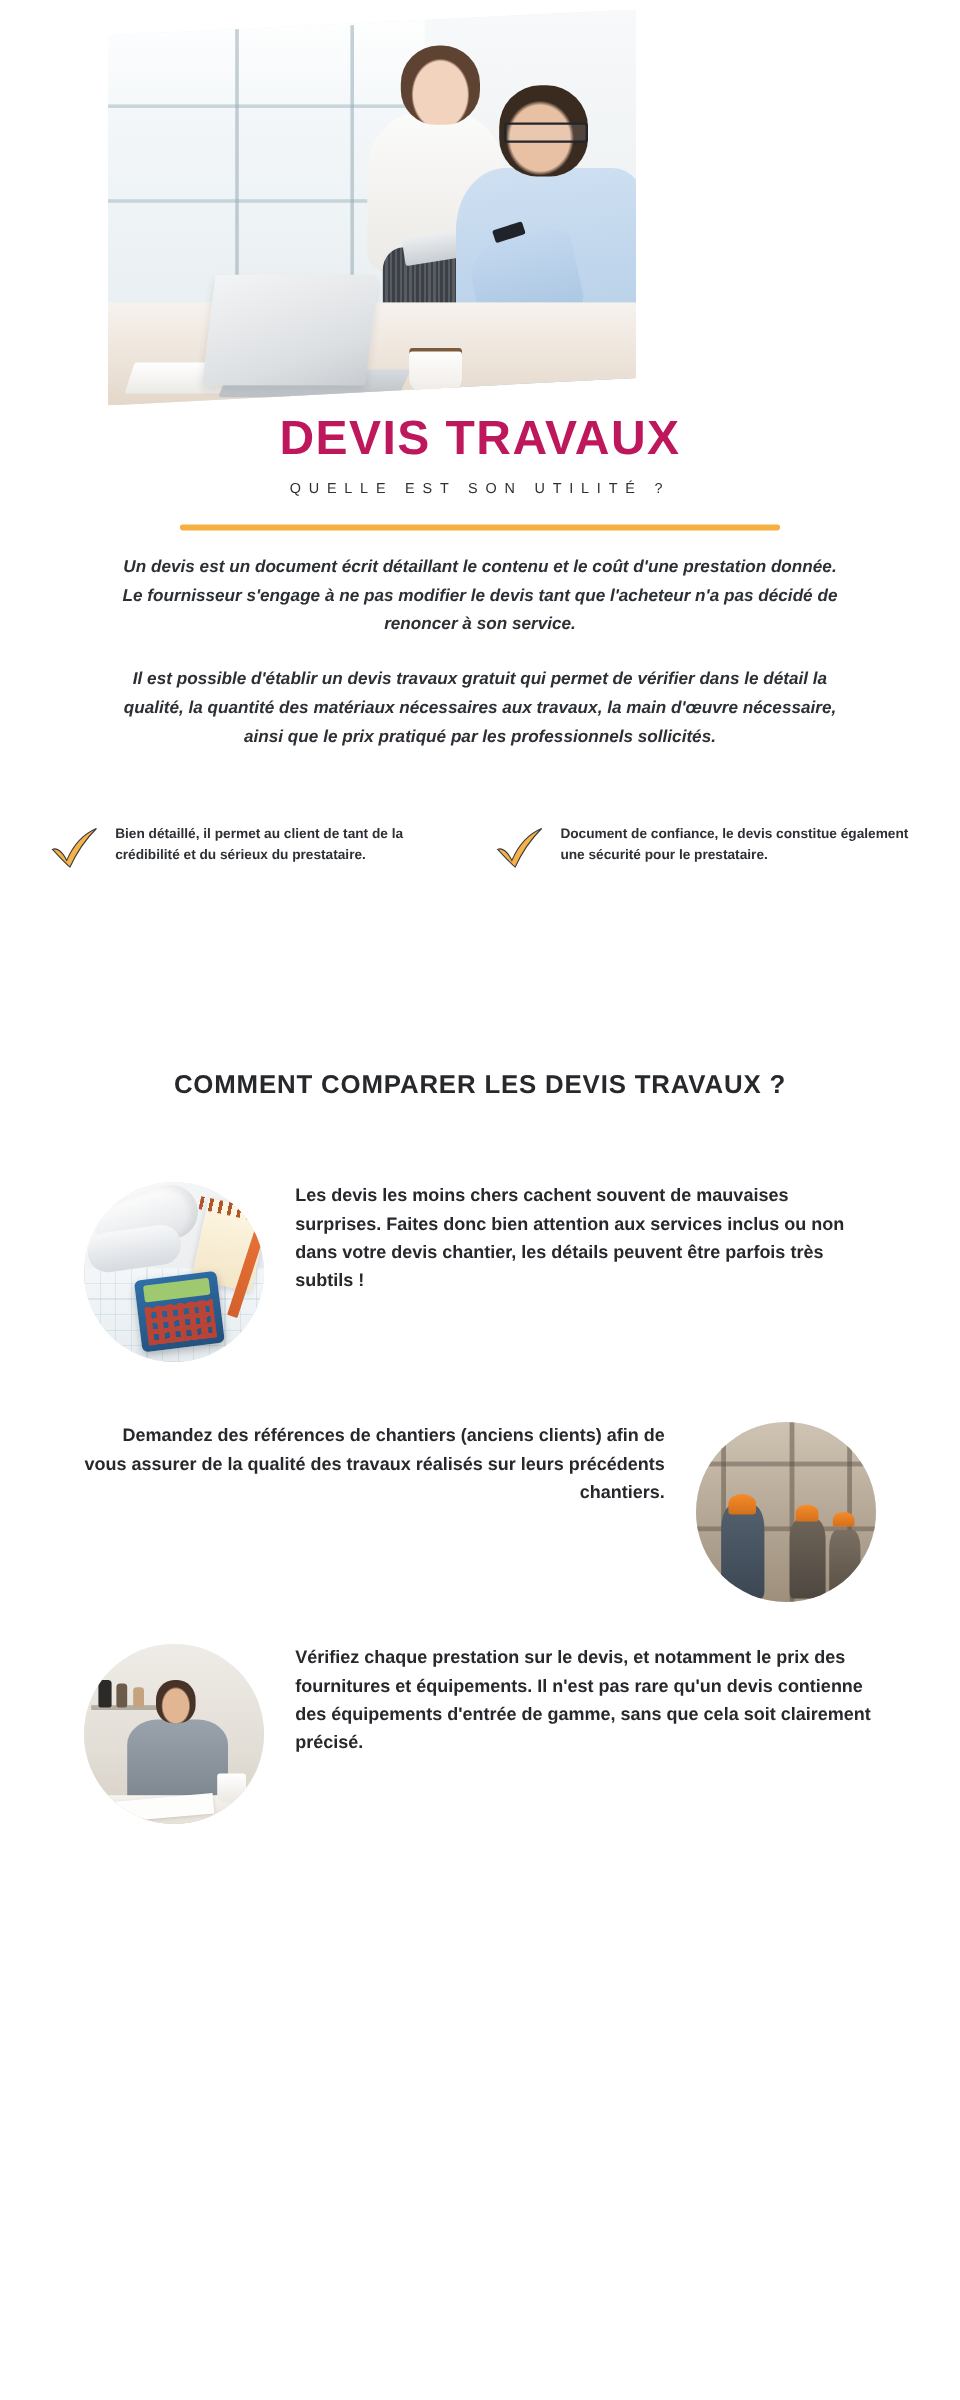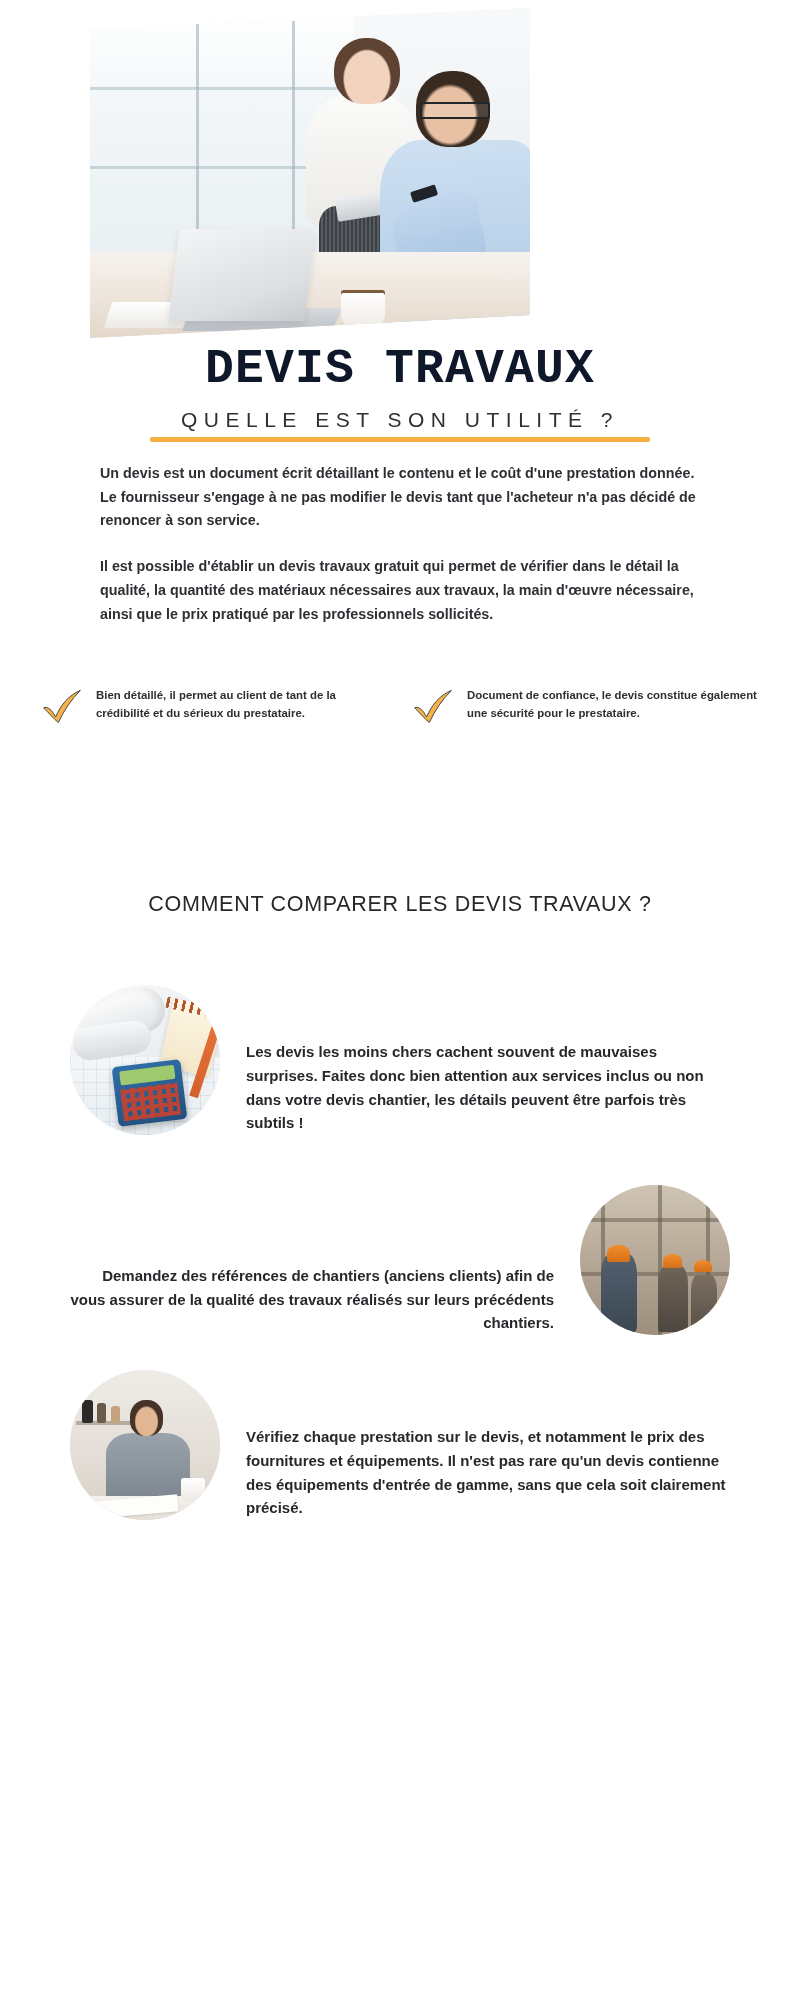--- a/index.html
+++ b/index.html
@@ -211,50 +211,52 @@
   
   .title-block {
     position: absolute;
     left: 0;
     top: 344px;
     width: 800px;
     text-align: center;
   }
   .main-title {
     margin: 0;
-    font-size: 48px;
+    font-size: 40px;
     line-height: 1.05;
     font-weight: 700;
     letter-spacing: 1.2px;
-    color: #0f172a;
-    font-family: Liberation Mono, monospace;
+    color: #be185d;
+    font-family: Liberation Sans, sans-serif;
   }
   .sub-title {
     margin: 14px 0 0 0;
-    font-size: 21px;
+    font-size: 12px;
     font-weight: 400;
     letter-spacing: 6.5px;
     color: #2d3033;
   }
   .divider {
     position: absolute;
     left: 150px;
     top: 437px;
     width: 500px;
     height: 5px;
     background: #f5b041;
     border-radius: 2px;
   }
 
   
   .intro {
     position: absolute;
     left: 100px;
     top: 462px;
     width: 600px;
+    text-align: center;
+    font-style: italic;
   }
   .intro p {
     margin: 0 0 22px 0;
     font-size: 14.3px;
     line-height: 1.66;
     color: #2c2f33;
     font-weight: 600;
   }
 
   
@@ -291,30 +293,30 @@
   
   .section2-title {
     position: absolute;
     left: 100px;
     top: 888px;
     width: 600px;
     margin: 0;
     text-align: center;
     font-size: 21.5px;
     line-height: 1.5;
-    font-weight: 400;
+    font-weight: 700;
     letter-spacing: .7px;
     color: #26282b;
   }
 
   
   .block {
     position: absolute;
     display: flex;
-    align-items: flex-end;
+    align-items: flex-start;
     gap: 26px;
     width: 660px;
     left: 70px;
   }
   .block.b1 { top: 985px; }
   .block.b2 { top: 1185px; flex-direction: row-reverse; }
   .block.b3 { top: 1370px; }
 
   .circle-img {
     flex: 0 0 auto;

